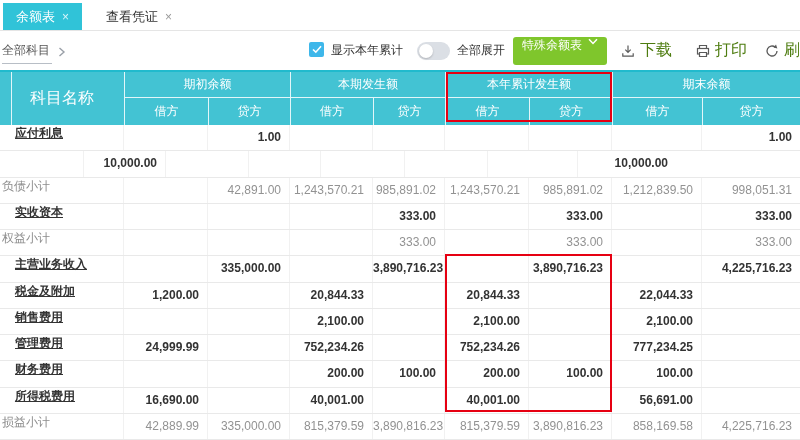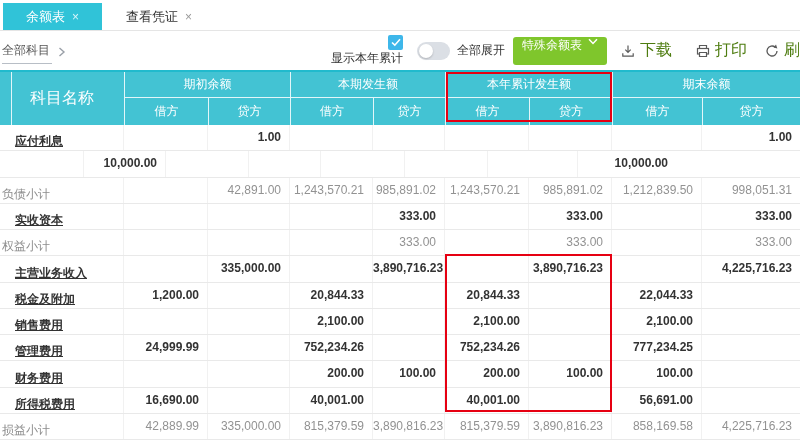--- a/index.html
+++ b/index.html
@@ -3,32 +3,32 @@
 <meta charset="utf-8">
 <style>
   * { margin:0; padding:0; box-sizing:border-box; }
   html,body { background:#fff; }
   body { font-family:"Liberation Sans","DejaVu Sans",sans-serif; }
   .page { position:relative; width:800px; height:440px; background:#fff; overflow:hidden; }
 
   
   .tabs-bar { height:31px; display:flex; align-items:flex-end; border-bottom:1px solid #e5e5e5; background:#fff; }
   .tab { display:flex; align-items:center; font-size:13px; cursor:pointer; }
-  .tab.active { margin-left:3px; height:27px; padding:0 23px; background:#30c3d8; color:#fff; }
+  .tab.active { margin-left:3px; height:27px; padding:0 13px; background:#30c3d8; color:#fff; }
   .tab.active .tab-close { color:#d8f5fa; margin-left:7px; font-size:12px; }
   .tab.plain { height:27px; padding:0 14px; margin-left:10px; color:#333; }
   .tab.plain .tab-close { color:#999; margin-left:7px; font-size:12px; }
 
   
   .toolbar { position:relative; height:39px; background:#fff; overflow:hidden;padding-left:19px; }
   .filter { position:absolute; left:2px; top:11px; display:flex; align-items:center; cursor:pointer; }
   .filter-label { font-size:12px; color:#555; border-bottom:1px solid #b8bec6; padding:0 2px 4px 0; }
   .filter-caret { margin-left:6px; margin-top:-3px; }
   .tb-right { position:absolute; right:0; top:0; height:39px; display:flex; align-items:center; }
-  .cb-group { display:flex; align-items:flex-end; cursor:pointer;flex-direction:column; }
+  .cb-group { display:flex; align-items:flex-start; cursor:pointer; }
   .checkbox { width:15px; height:15px; border-radius:2px; background:#3eb7ea; display:flex; align-items:center; justify-content:center; }
   .cb-label { font-size:12px; color:#333; margin-left:7px; }
   .toggle-group { display:flex; align-items:center; margin-left:14px; cursor:pointer; }
   .toggle { width:33px; height:18px; border-radius:9px; background:#dbdfe5; position:relative; }
   .toggle-knob { position:absolute; left:2px; top:2px; width:14px; height:14px; border-radius:50%; background:#fff; box-shadow:0 1px 2px rgba(0,0,0,.2); }
   .toggle-label { font-size:12px; color:#333; margin-left:7px; }
   .btn-green { margin-left:8px; height:28px; padding:0 9px; background:#7fc62c; border:none; border-radius:3px; color:#fff; font-size:12px; display:flex; cursor:pointer; font-family:inherit; }
   .btn-green .chev { margin-left:6px; margin-top:1px; }
   .tb-btn { display:flex; align-items:center; font-size:16px; color:#4d7c0f; cursor:pointer; white-space:nowrap;justify-content:flex-end; }
   .tb-btn svg { margin-right:5px; }
@@ -47,21 +47,21 @@
   .sub-row { display:flex; height:28px; border-top:1px solid rgba(255,255,255,.85); }
   .sub-cell { height:27px; line-height:27px; text-align:center; font-size:12px; }
   .sub-cell.first { border-right:1px solid rgba(255,255,255,.85); }
   .g0 .s0{width:84px;} .g0 .s1{flex:1;}
   .g1 .s0{width:83px;} .g1 .s1{flex:1;}
   .g2 .s0{width:84px;} .g2 .s1{flex:1;}
   .g3 .s0{width:90px;} .g3 .s1{flex:1;}
 
   .tbody { background:#fff; }
   .row { display:flex; height:26.25px; border-bottom:1px solid #e9e9e9; }
-  .cell-name { width:124px; display:flex; align-items:flex-end; border-right:1px solid #f1f1f1; overflow:hidden; }
+  .cell-name { width:124px; display:flex; align-items:flex-start; border-right:1px solid #f1f1f1; overflow:hidden; }
   .subject { font-size:12px; white-space:nowrap; }
   .row.detail .subject { margin-left:15px; color:#333; font-weight:bold; text-decoration:underline; cursor:pointer; }
   .row.subtotal .subject { margin-left:2px; color:#8c8c8c; }
   .cell-num { text-align:right; padding-right:8px; font-size:12px; line-height:25px; border-right:1px solid #f1f1f1; overflow:hidden; }
   .cell-num:last-child { border-right:none; }
   .row.detail .cell-num { color:#333; font-weight:bold; }
   .row.subtotal .cell-num { color:#929292; font-weight:normal; }
   .c0{width:84px;} .c1{width:82px;} .c2{width:83px;} .c3{width:72px;}
   .c4{width:84px;} .c5{width:83px;} .c6{width:90px;} .c7{width:98px;}
 

